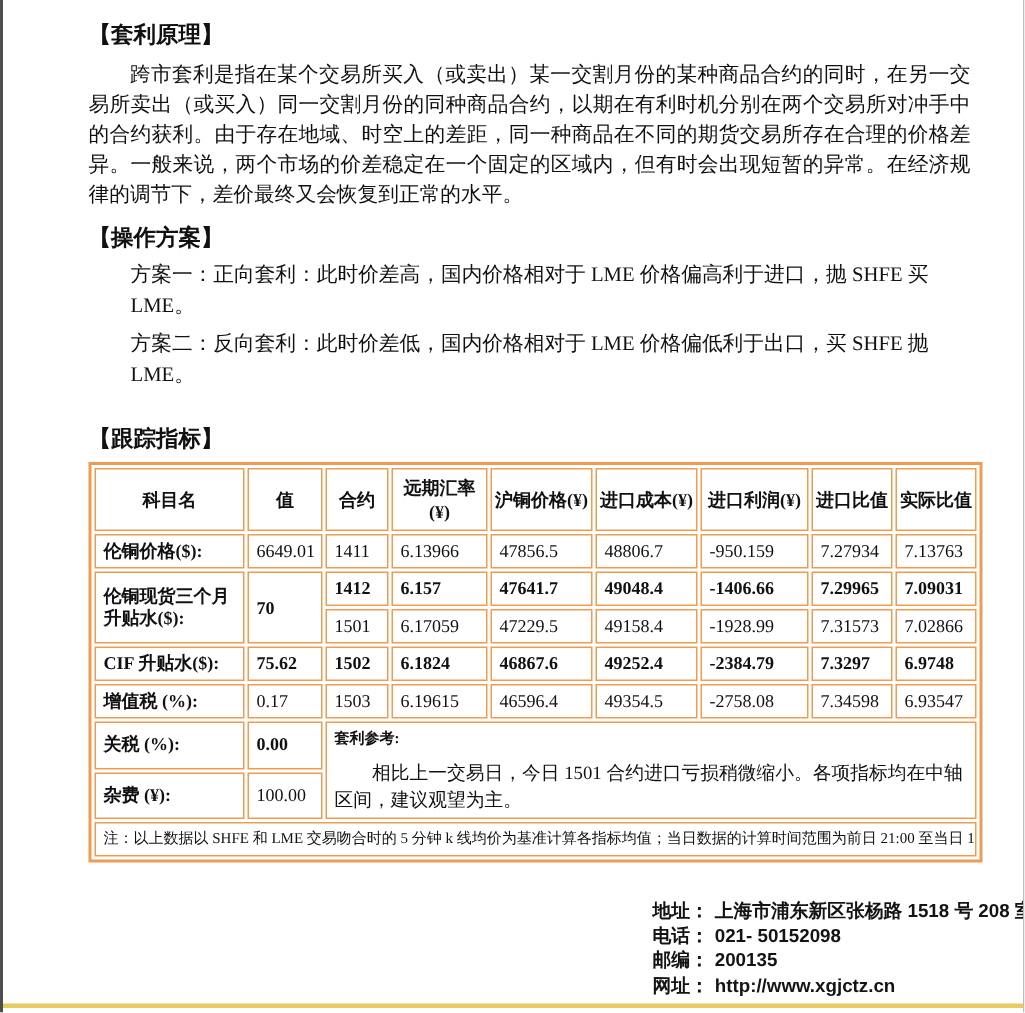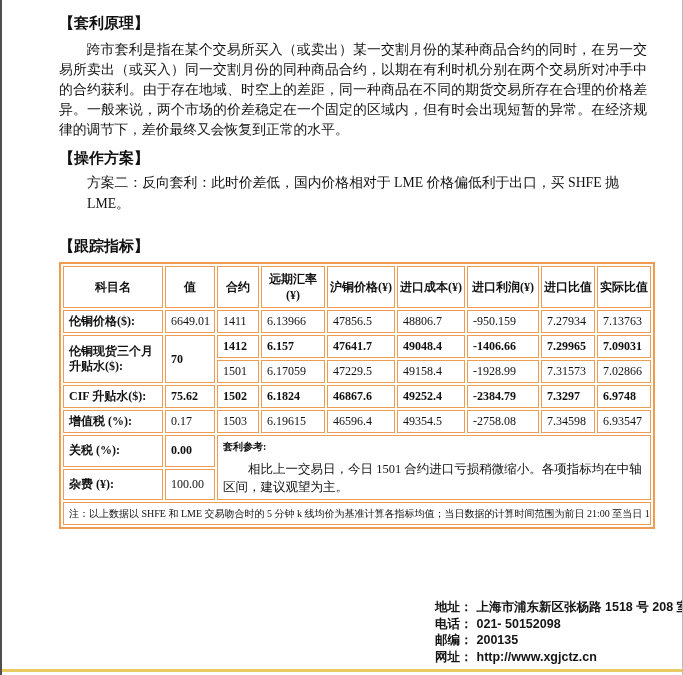--- a/index.html
+++ b/index.html
@@ -79,20 +79,21 @@
 
   <div class="content">
 
     <div class="sec-principle">
       <div class="sec-heading">【套利原理】</div>
       <div class="principle-body">跨市套利是指在某个交易所买入（或卖出）某一交割月份的某种商品合约的同时，在另一交易所卖出（或买入）同一交割月份的同种商品合约，以期在有利时机分别在两个交易所对冲手中的合约获利。由于存在地域、时空上的差距，同一种商品在不同的期货交易所存在合理的价格差异。一般来说，两个市场的价差稳定在一个固定的区域内，但有时会出现短暂的异常。在经济规律的调节下，差价最终又会恢复到正常的水平。</div>
     </div>
 
     <div class="sec-plan">
       <div class="sec-heading">【操作方案】</div>
+      <div class="plan-line">方案一：正向套利：此时价差高，国内价格相对于 LME 价格偏高利于进口，抛 SHFE 买 LME。</div>
       <div class="plan-line">方案二：反向套利：此时价差低，国内价格相对于 LME 价格偏低利于出口，买 SHFE 抛 LME。</div>
     </div>
 
     <div class="sec-indicators">
       <div class="sec-heading">【跟踪指标】</div>
 
       <table class="ind">
         <colgroup>
           <col style="width:100px">
             <col style="width:50px">

